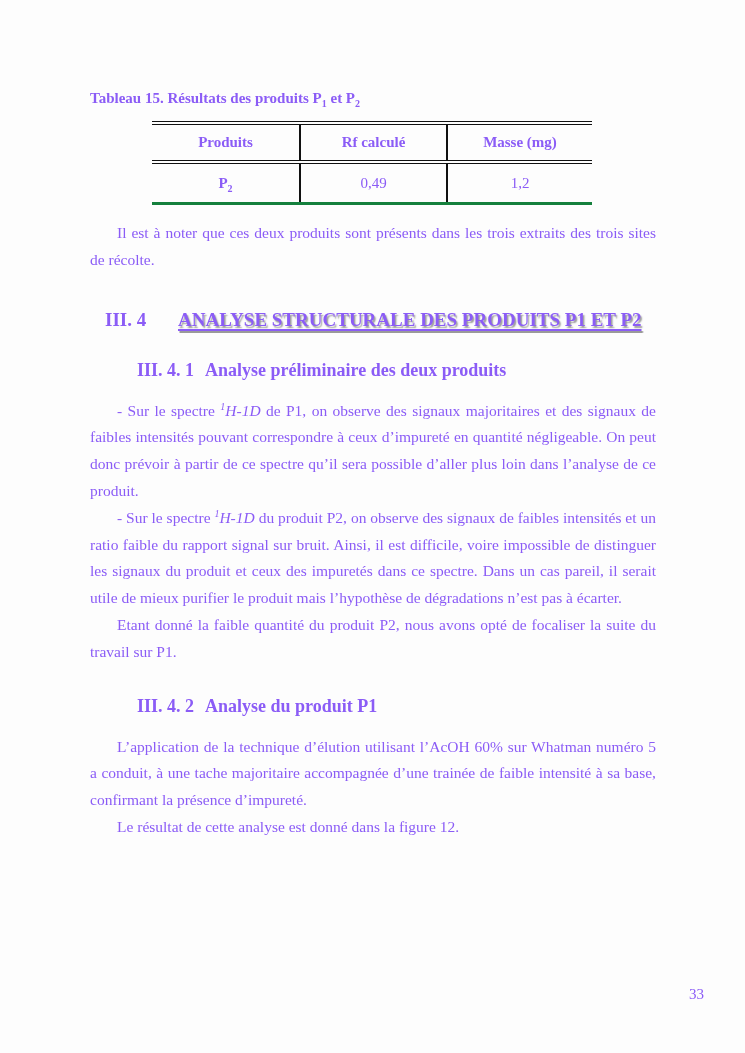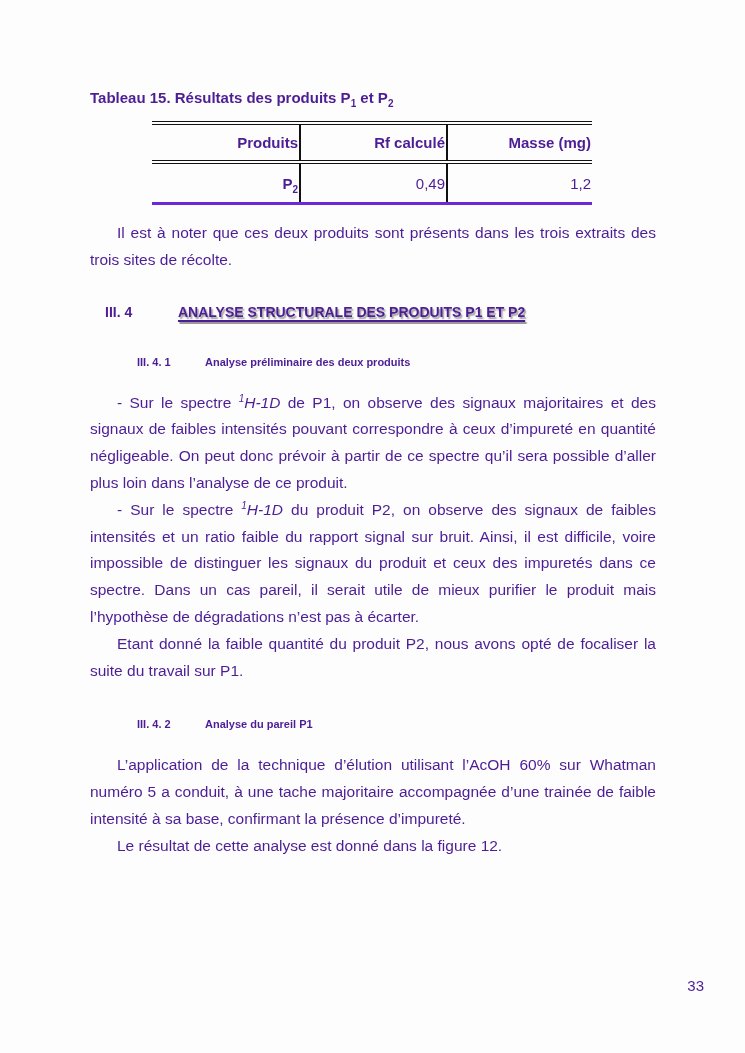--- a/index.html
+++ b/index.html
@@ -8,41 +8,41 @@
     background: #e8e8e8;
   }
   .page {
     position: relative;
     width: 745px;
     height: 1053px;
     margin: 0 auto;
     background: #fdfdfd;
     box-sizing: border-box;
     padding: 88px 89px 0 90px;
-    font-family: Liberation Sans, sans-serif;
-    color: #4c1d95;
+    font-family: Liberation Serif, serif;
+    color: #8b5cf6;
     overflow: hidden;
   }
   
   .table-caption {
     font-size: 15px;
     font-weight: bold;
     margin: 0 0 13px 0;
     line-height: 20px;
   }
   
   .doc-table {
     border-collapse: collapse;
     table-layout: fixed;
     width: 440px;
     margin-left: 62px;
     font-size: 15px;
-    text-align: right;
+    text-align: center;
     border-top: 4px double #111;
-    border-bottom: 3px solid #6d28d9;
+    border-bottom: 3px solid #15803d;
   }
   .doc-table col.c1 { width: 148px; }
   .doc-table col.c2 { width: 147px; }
   .doc-table col.c3 { width: 145px; }
   .doc-table th {
     font-weight: bold;
     height: 33px;
     border-bottom: 4px double #111;
     vertical-align: middle;
   }
@@ -61,46 +61,46 @@
     text-align: justify;
     text-indent: 27px;
     margin: 0;
   }
   .para-note { margin-top: 15px; }
   sub.sb { font-size: 10px; line-height: 0; }
   sup.sp { font-size: 10px; line-height: 0; font-style: italic; }
   .it { font-style: italic; }
   
   .h-main {
-    margin: 28px 0 0 0;
+    margin: 36px 0 0 0;
     padding-left: 15px;
-    font-size: 14px;
+    font-size: 19px;
     font-weight: bold;
     line-height: 20px;
   }
   .h-main .h-num { display: inline-block; width: 73px; }
   .h-main .h-title {
     text-decoration: underline;
     text-underline-offset: 3px;
     text-decoration-thickness: 2px;
     text-shadow: 1.5px 2px 1.5px #9a9a9a;
   }
   .h-sub {
     margin: 30px 0 18px 0;
     padding-left: 47px;
-    font-size: 11px;
+    font-size: 18px;
     font-weight: bold;
     line-height: 20px;
   }
   .h-sub .h-num { display: inline-block; width: 68px; }
   
   .page-number {
     position: absolute;
     right: 41px;
-    bottom: 59px;
+    bottom: 50px;
     font-size: 15px;
   }
 </style>
 </head>
 <body>
 
 <div class="page">
 
   <p class="table-caption"><span>Tableau 15. Résultats des produits P</span><sub class="sb">1</sub><span> et P</span><sub class="sb">2</sub></p>
 
@@ -132,21 +132,21 @@
 
   <h3 class="h-sub"><span class="h-num">III. 4. 1</span><span>Analyse préliminaire des deux produits</span></h3>
 
 
   <p class="body-para"><span>- Sur le spectre </span><sup class="sp">1</sup><span class="it">H-1D</span><span> de P1, on observe des signaux majoritaires et des signaux de faibles intensités pouvant correspondre à ceux d’impureté en quantité négligeable. On peut donc prévoir à partir de ce spectre qu’il sera possible d’aller plus loin dans l’analyse de ce produit.</span></p>
 
   <p class="body-para"><span>- Sur le spectre  </span><sup class="sp">1</sup><span class="it">H-1D</span><span> du produit P2, on observe des signaux de faibles intensités et un ratio faible du rapport signal sur bruit. Ainsi, il est difficile, voire impossible de distinguer les signaux du produit et ceux des impuretés dans ce spectre. Dans un cas pareil, il serait utile de mieux purifier le produit mais l’hypothèse de dégradations n’est pas à écarter.</span></p>
 
   <p class="body-para">Etant donné la faible quantité du produit P2, nous avons opté de focaliser la suite du travail sur  P1.</p>
 
-  <h3 class="h-sub"><span class="h-num">III. 4. 2</span><span>Analyse du pareil P1</span></h3>
+  <h3 class="h-sub"><span class="h-num">III. 4. 2</span><span>Analyse du produit P1</span></h3>
 
   <p class="body-para">L’application de la technique d’élution utilisant l’AcOH 60% sur Whatman numéro 5 a conduit, à une tache majoritaire accompagnée d’une trainée de faible intensité à sa base, confirmant la présence d’impureté.</p>
 
   <p class="body-para">Le résultat de cette analyse est donné dans la figure 12.</p>
 
   <div class="page-number">33</div>
 
 </div>
 
 </body></html>

